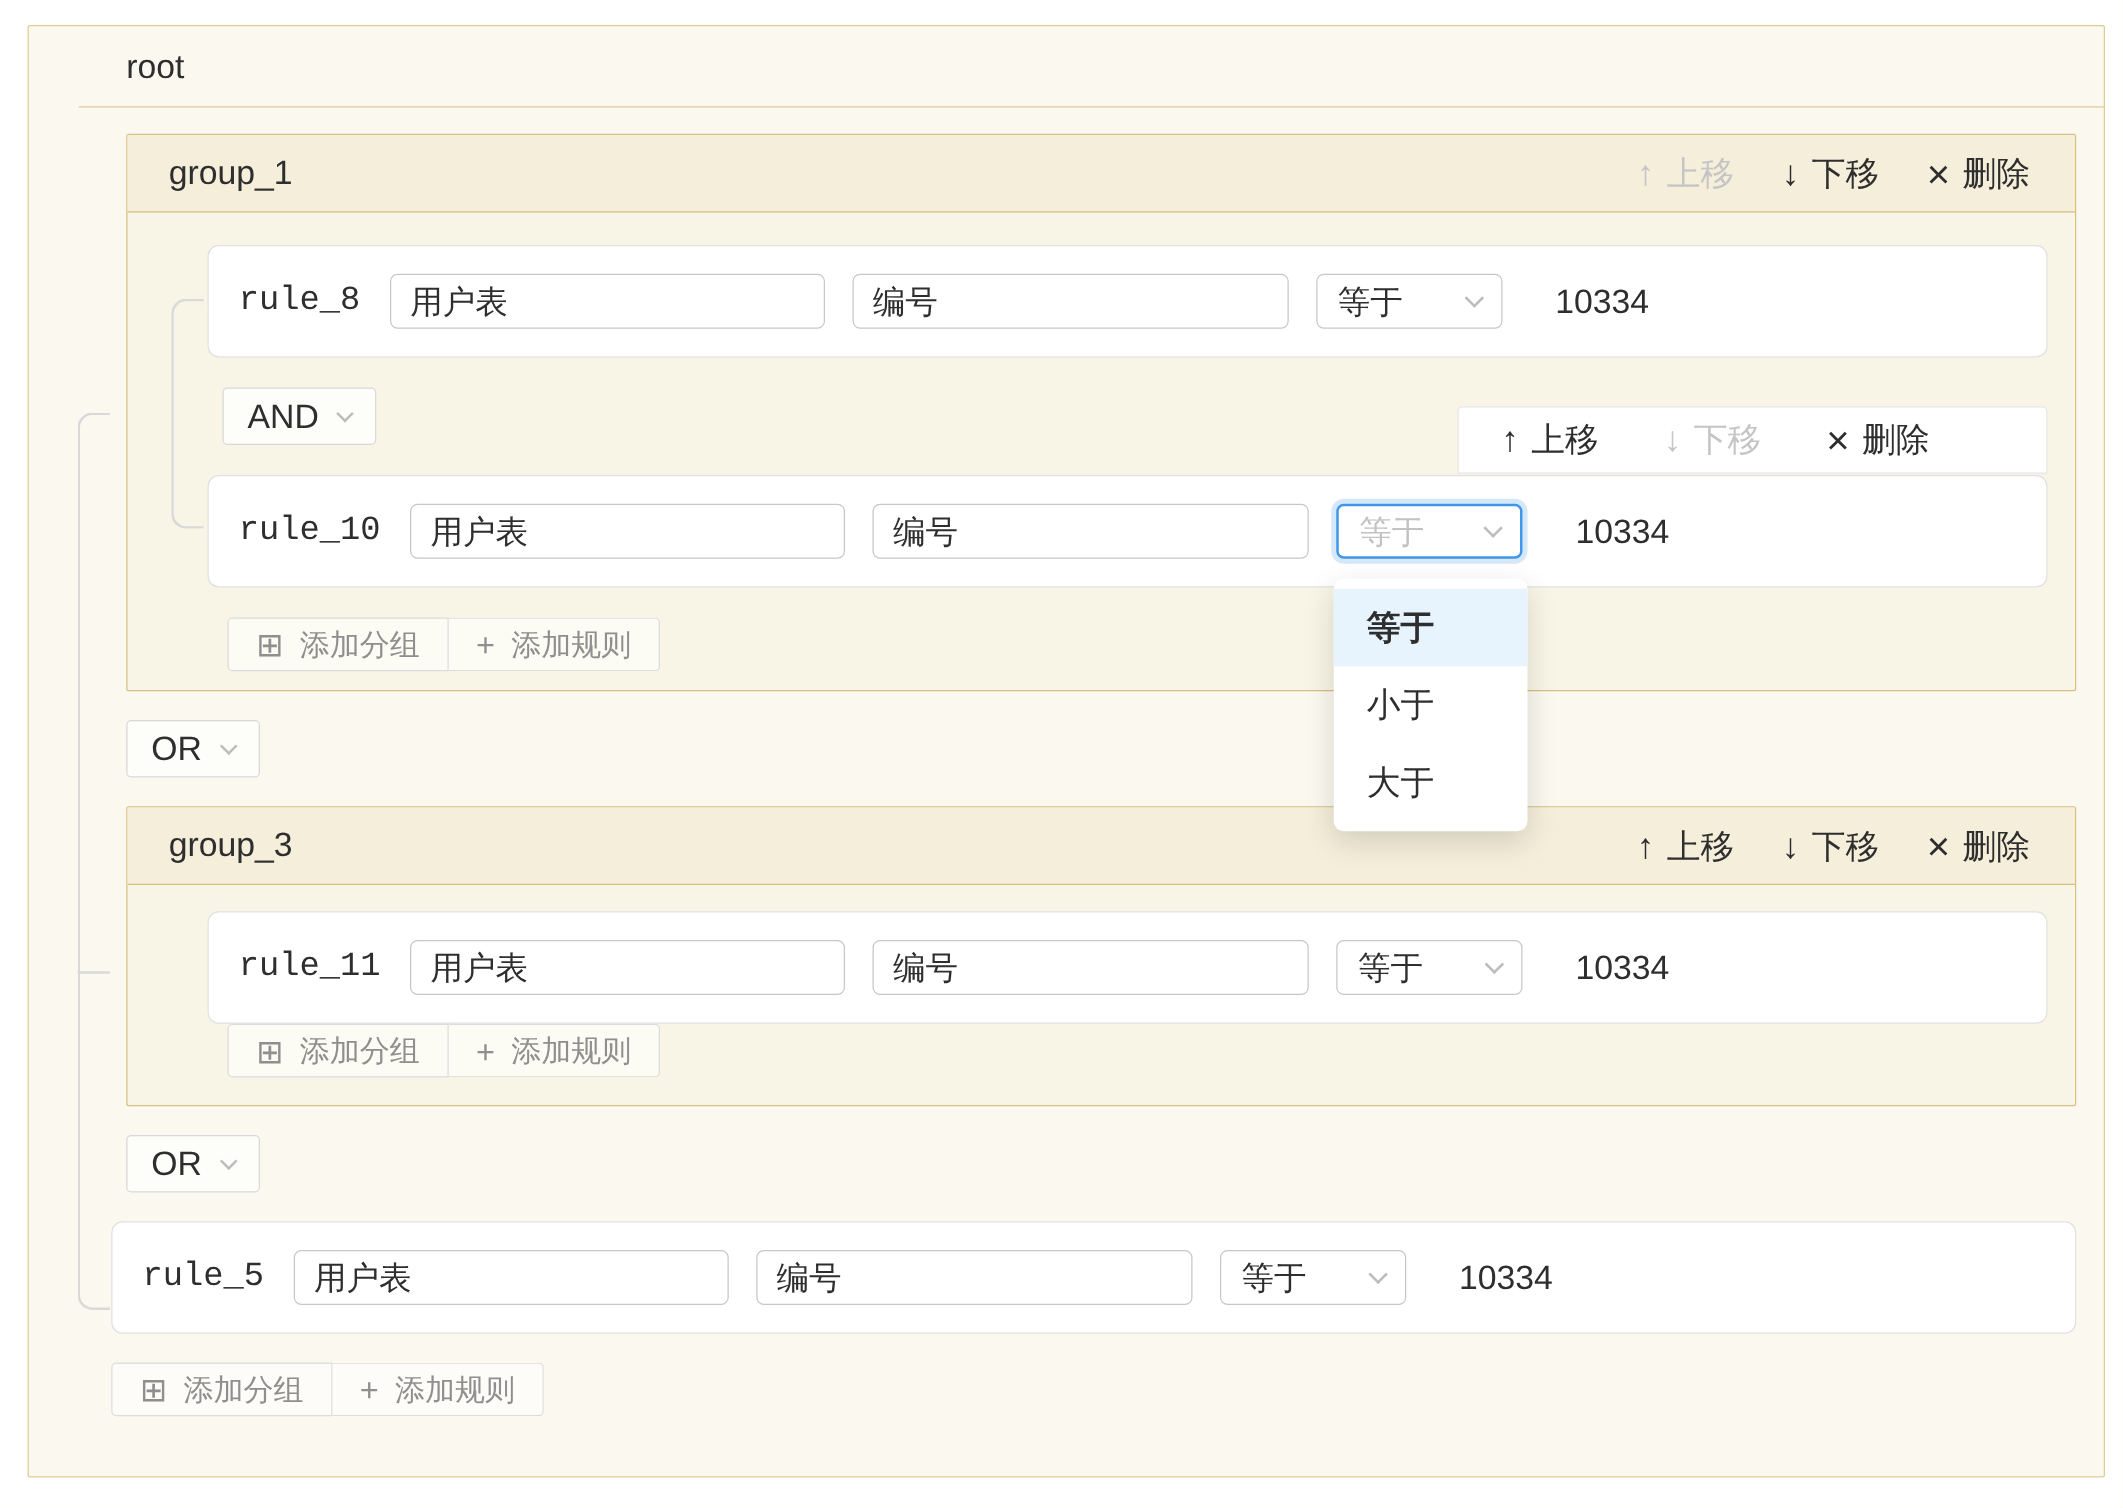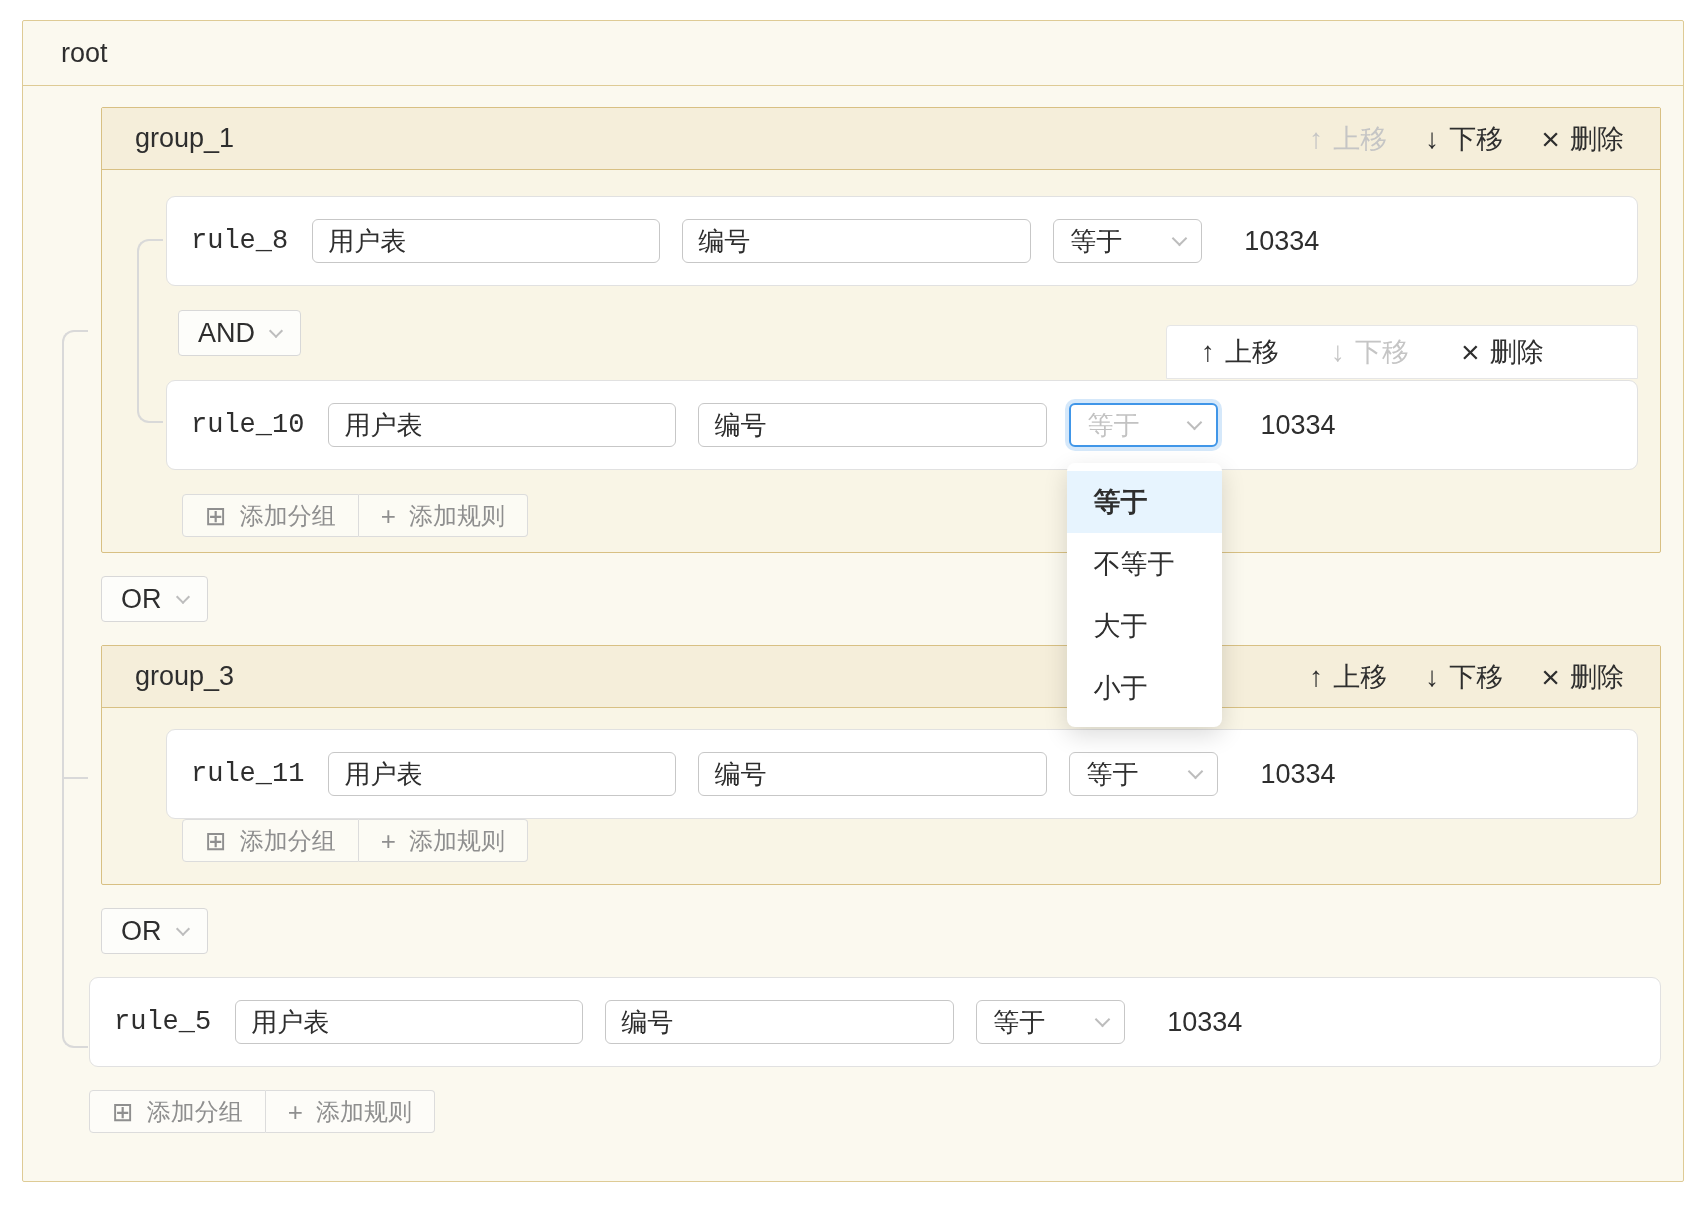--- a/index.html
+++ b/index.html
@@ -4,21 +4,21 @@
 <style>
   * { margin:0; padding:0; box-sizing:border-box; }
   html,body { width:1698px; height:1206px; background:#ffffff; overflow:hidden;
               font-family:"Liberation Sans","DejaVu Sans",sans-serif; color:#2e2e2e; }
   .page { position:relative; width:1698px; height:1206px; }
 
   
   .root-box { position:absolute; left:22px; top:20px; width:1662px; height:1162px;
               background:#fbf9ef; border:1.5px solid #decb95; border-radius:2px; }
   .root-header { height:65px; display:flex; align-items:center; padding-left:38px;
-                 font-size:27px; border-bottom:1.5px solid #decb95; }
+                 font-size:27px; border-bottom:1.5px solid #decb95;margin-left:40px; }
   .root-body { position:relative; padding:21px 22px 20px 66px;
                display:flex; flex-direction:column; gap:23px; align-items:stretch; }
 
   
   .bracket { position:absolute; border-left:2px solid #d9d9d9; border-top:2px solid #d9d9d9;
              border-bottom:2px solid #d9d9d9; border-radius:12px 0 0 12px; width:26px; }
   .root-bracket { left:39px; top:244px; height:718px; }
   .root-tick { position:absolute; left:39px; top:691px; width:26px; height:2px; background:#d9d9d9; }
   .g1-bracket { left:35px; top:69px; height:184px; }
 
@@ -155,23 +155,22 @@
               <span class="rule-name">rule_10</span>
               <input class="tb-input w-table" value="用户表" style="">
               <input class="tb-input w-field" value="编号" style="">
               <div class="select-wrap">
                 <div class="select focused">
                   <span>等于</span>
                   <i class="chev"></i>
                 </div>
                 <div class="dropdown">
                   <div class="option selected">等于</div>
-                  <div class="option">不等于</div>
+                  <div class="option">小于</div>
                   <div class="option">大于</div>
-                  <div class="option">小于</div>
                 </div>
               </div>
               <span class="rule-value">10334</span>
             </div>
           </div>
 
           <div class="add-btns indent">
             <button class="add-btn first">
               <span class="ico">⊞</span>
               <span>添加分组</span>

